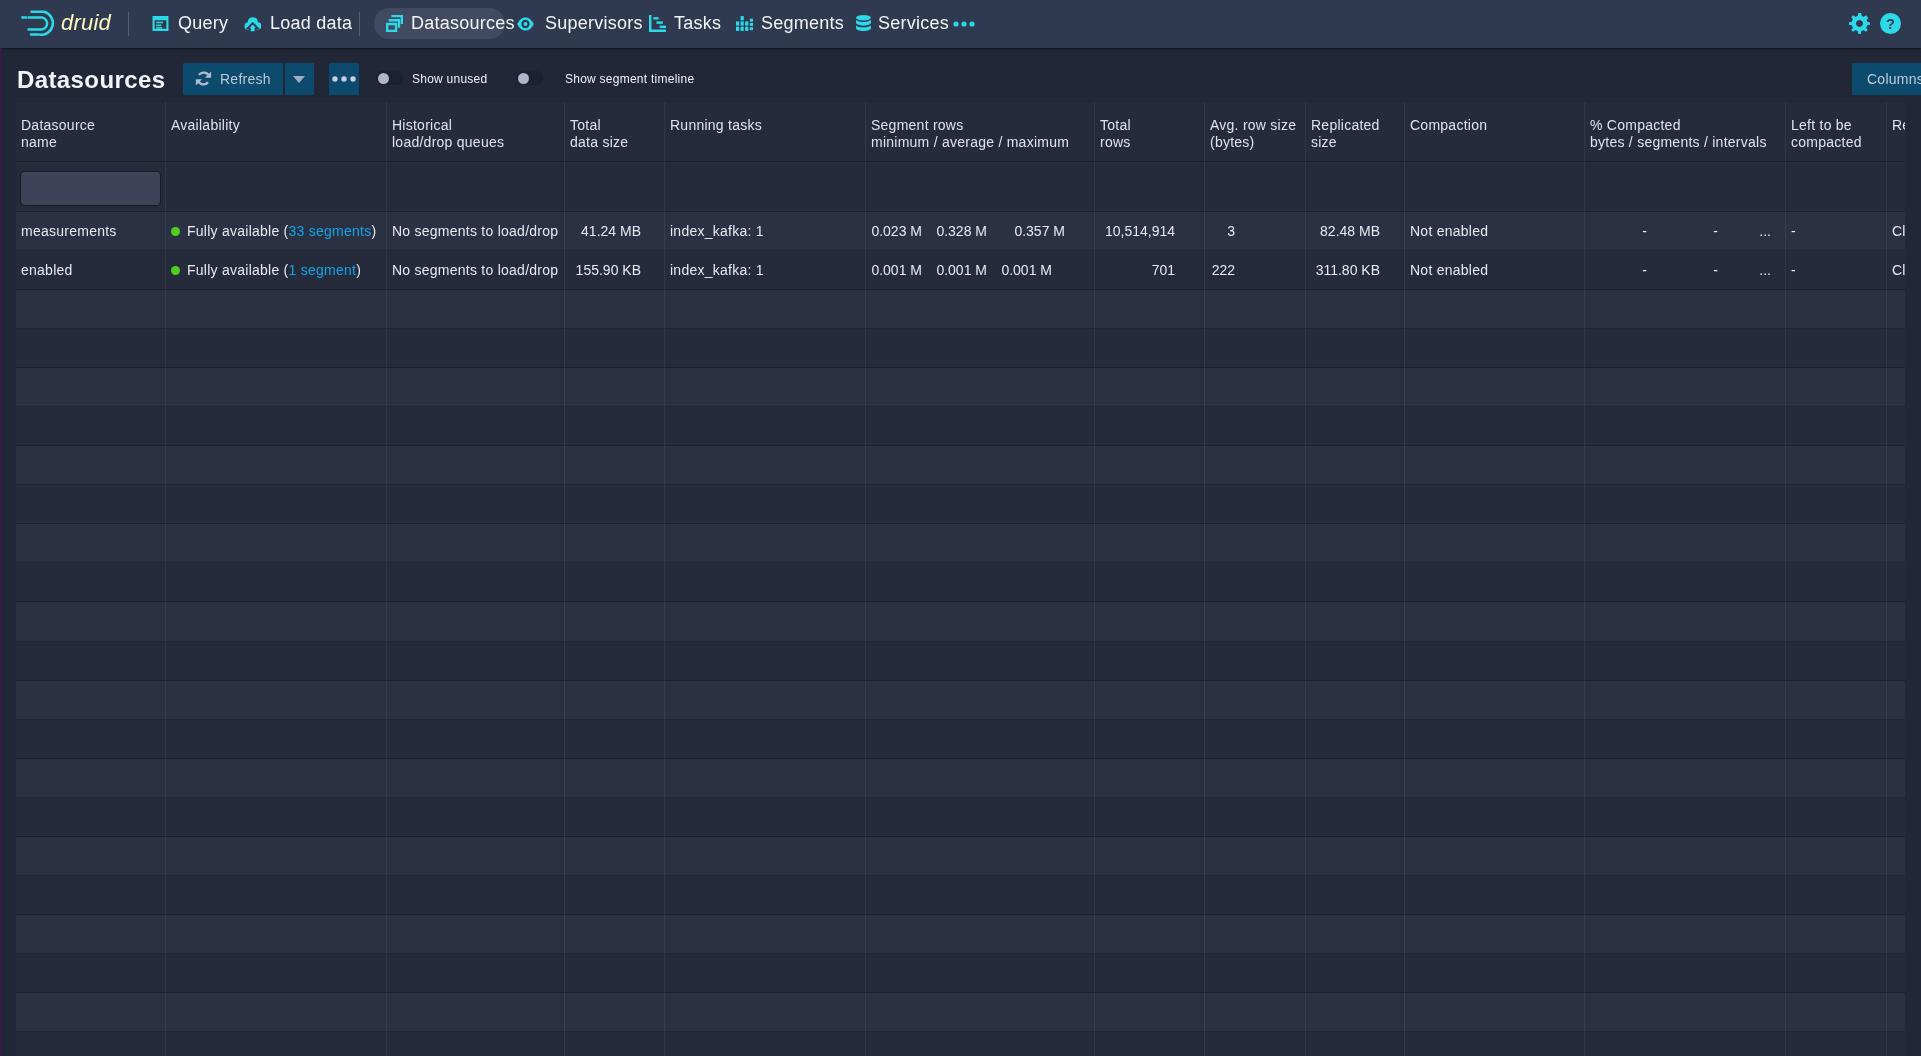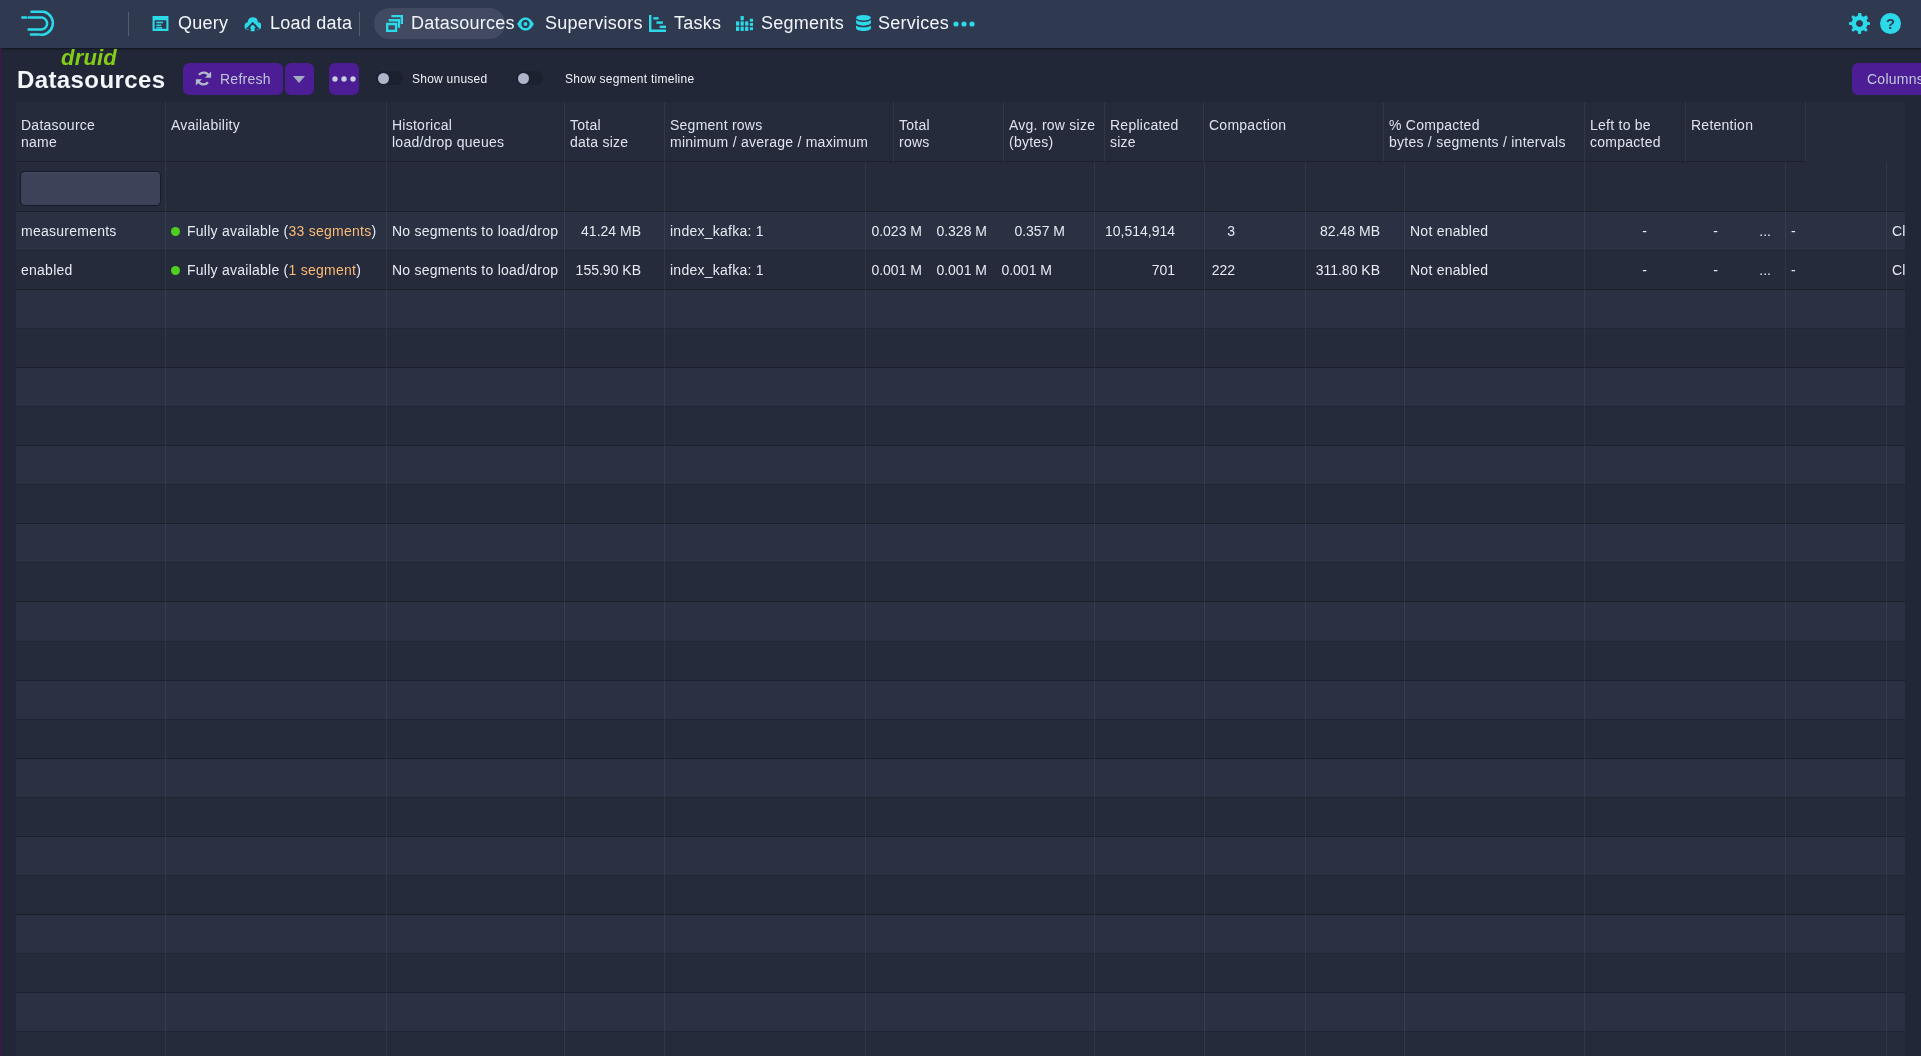--- a/index.html
+++ b/index.html
@@ -6,25 +6,25 @@
   html,body { width:1921px; height:1056px; overflow:hidden; }
   body { background:#212737; font-family:"Liberation Sans", sans-serif; font-size:14px; }
 
   
   .nav { position:absolute; left:0; top:0; width:1921px; height:48px; background:#2F3A50; box-shadow:0 1px 2px rgba(0,0,0,0.5); }
   .nav .abs { position:absolute; }
   .navlabel { color:#F2F5FA; font-size:18px; letter-spacing:0.25px; line-height:46px; position:absolute; top:0; }
   .divider { position:absolute; top:12px; width:1px; height:24px; background:rgba(255,255,255,0.18); }
   .pill { position:absolute; left:374px; top:8px; width:131px; height:31px; background:#414A61; border-radius:16px; }
   .navicon { position:absolute; top:15px; width:17px; height:17px; }
-  .logotext { position:absolute; left:61px; top:0; line-height:45px; color:#84cc16; font-size:22px; font-style:italic; font-weight:700; letter-spacing:0.2px;margin-top:35px; }
+  .logotext { position:absolute; left:61px; top:0; line-height:45px; color:#fef9c3; font-size:22px; font-style:italic; font-weight:400; letter-spacing:0.2px; }
 
   
   .title { position:absolute; left:17px; top:66px; font-size:24px; font-weight:700; color:#F3F6FB; letter-spacing:0.4px; }
-  .btn { position:absolute; top:63px; height:32px; background:#4c1d95; border-radius:6px; color:#A9B3C6; }
+  .btn { position:absolute; top:63px; height:32px; background:#0c4a6e; border-radius:1px; color:#A9B3C6; }
   .btnlabel { position:absolute; font-size:14px; letter-spacing:0.25px; color:#BEC7D6; }
   .switch { position:absolute; top:71px; width:27px; height:14px; background:#1B212F; border-radius:8px; }
   .switch .knob { position:absolute; left:2px; top:1.5px; width:11px; height:11px; border-radius:50%; background:#AEB5CB; }
   .toglabel { position:absolute; top:0; line-height:158px; color:#EFF2F8; font-size:12px; letter-spacing:0.25px; }
 
   
   .tbl { position:absolute; left:16px; top:102px; width:1889px; height:954px; overflow:hidden; }
   .row { display:flex; width:1991px; }
   .hrow { height:60px; }
   .frow { height:50px; }
@@ -33,21 +33,21 @@
   .bg1 { background:#2A3143; }
   .cell { flex:none; border-right:1px solid rgba(255,255,255,0.06); border-bottom:1px solid rgba(0,0,0,0.24); padding:0 5px; overflow:hidden; white-space:nowrap; }
   .hcell { color:#DEE3ED; padding-top:15px; line-height:17px; letter-spacing:0.25px; }
   .bcell { color:#E6EAF2; display:flex; align-items:center; letter-spacing:0.25px; }
   .num { letter-spacing:0; display:inline-block; text-align:right; }
   .c1{width:150px}.c2{width:221px}.c3{width:178px}.c4{width:100px}.c5{width:201px}
   .c6{width:229px}.c7{width:110px}.c8{width:101px}.c9{width:99px}.c10{width:180px}
   .c11{width:201px}.c12{width:101px}.c13{width:120px}
   .filterbox { margin:10px 0 0 5px; width:139px; height:33px; background:#3C4359; border-radius:4px; box-shadow:0 0 0 1px rgba(10,15,25,0.55), inset 0 1px 0 rgba(255,255,255,0.05); }
   .dot { display:inline-block; width:9px; height:9px; border-radius:50%; background:#50CE1F; margin-right:7px; flex:none; }
-  .lnk { color:#fdba74; }
+  .lnk { color:#0ea5e9; }
   .leftedge { position:absolute; left:0; top:48px; width:1px; height:1008px; background:#500F4A; z-index:99; }
 </style>
 </head>
 <body>
 
 <div class="nav">
   <svg class="abs" style="left:20px;top:6px" width="36" height="32" viewBox="0 0 36 32" fill="none" stroke="#2BD9E8" stroke-width="2.5" stroke-linecap="round">
     <path d="M 11.5 5.7 L 24 5.7 A 11.4 11.4 0 1 1 18.3 28.4"></path>
     <path d="M 8.6 11.6 L 22 11.6 A 5.95 5.95 0 1 1 20.3 23.45 L 8.6 23.45"></path>
     <path d="M 2.3 11.6 L 6 11.6"></path>
@@ -181,20 +181,21 @@
       <path d="M0 0 H12 L6 7 Z"></path>
     </svg>
 </div>
 
 <div class="tbl">
   <div class="row hrow bg0">
     <div class="cell hcell c1">Datasource<br>name</div>
     <div class="cell hcell c2">Availability</div>
     <div class="cell hcell c3">Historical<br>load/drop queues</div>
     <div class="cell hcell c4">Total<br>data size</div>
+    <div class="cell hcell c5">Running tasks</div>
     <div class="cell hcell c6">Segment rows<br>minimum / average / maximum</div>
     <div class="cell hcell c7">Total<br>rows</div>
     <div class="cell hcell c8">Avg. row size<br>(bytes)</div>
     <div class="cell hcell c9">Replicated<br>size</div>
     <div class="cell hcell c10">Compaction</div>
     <div class="cell hcell c11">% Compacted<br>bytes / segments / intervals</div>
     <div class="cell hcell c12">Left to be<br>compacted</div>
     <div class="cell hcell c13">Retention</div>
   </div>
   <div class="row frow bg0">

